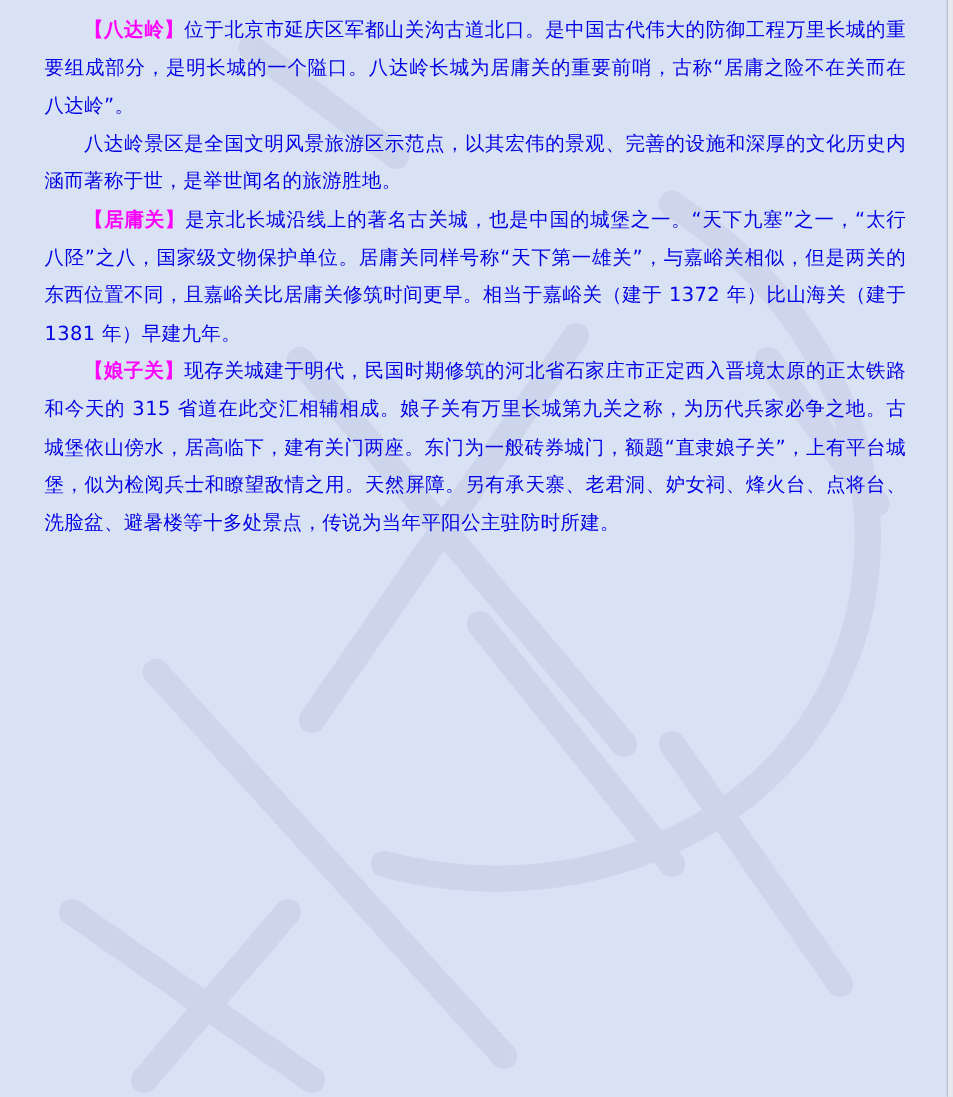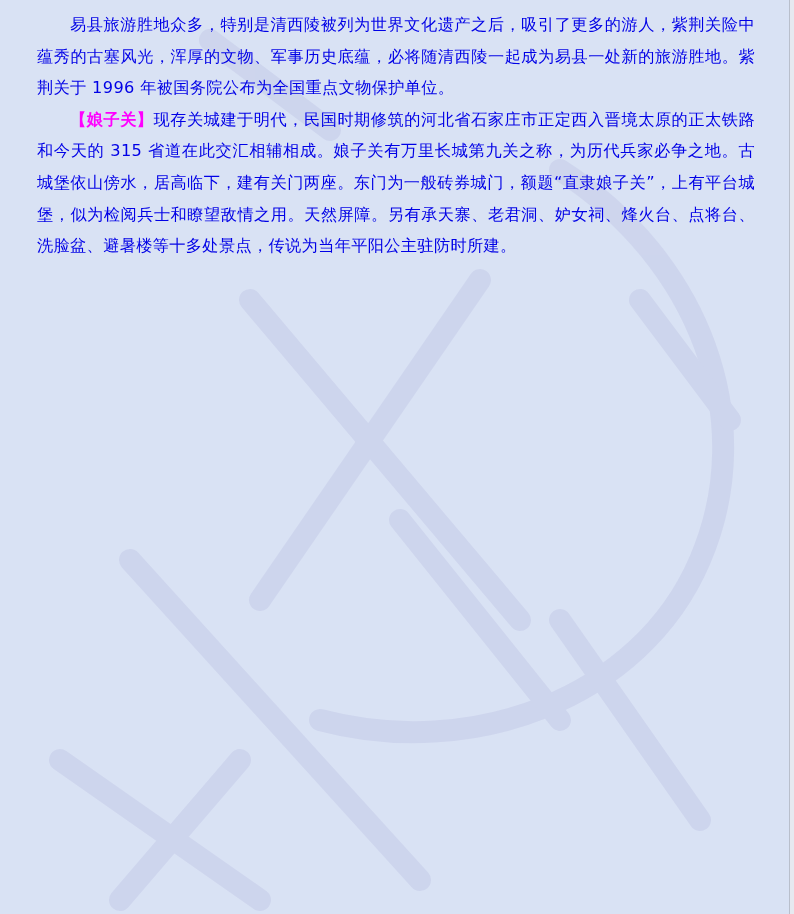--- a/index.html
+++ b/index.html
@@ -55,21 +55,23 @@
       <path d="M130 560 L 420 880"></path>
       <path d="M60 760 L 260 900"></path>
       <path d="M560 620 L 700 820"></path>
       <path d="M400 520 L 560 720"></path>
       <path d="M240 760 L 120 900"></path>
     </g>
   </svg>
 
   <div class="content">
 
+    <p><span class="hl">【八达岭】</span><span>位于北京市延庆区军都山关沟古道北口。是中国古代伟大的防御工程万里长城的重要组成部分，是明长城的一个隘口。八达岭长城为居庸关的重要前哨，古称“居庸之险不在关而在八达岭”。</span></p>
+    <p>八达岭景区是全国文明风景旅游区示范点，以其宏伟的景观、完善的设施和深厚的文化历史内涵而著称于世，是举世闻名的旅游胜地。</p>
 
+    <p><span class="hl">【居庸关】</span><span>是京北长城沿线上的著名古关城，也是中国的城堡之一。“天下九塞”之一，“太行八陉”之八，国家级文物保护单位。居庸关同样号称“天下第一雄关”，与嘉峪关相似，但是两关的东西位置不同，且嘉峪关比居庸关修筑时间更早。相当于嘉峪关（建于 1372 年）比山海关（建于 1381 年）早建九年。</span></p>
 
-    <p>易县旅游胜地众多，特别是清西陵被列为世界文化遗产之后，吸引了更多的游人，紫荆关险中蕴秀的古塞风光，浑厚的文物、军事历史底蕴，必将随清西陵一起成为易县一处新的旅游胜地。紫荆关于 1996 年被国务院公布为全国重点文物保护单位。</p>
 
 
     <p><span class="hl">【娘子关】</span><span>现存关城建于明代，民国时期修筑的河北省石家庄市正定西入晋境太原的正太铁路和今天的 315 省道在此交汇相辅相成。娘子关有万里长城第九关之称，为历代兵家必争之地。古城堡依山傍水，居高临下，建有关门两座。东门为一般砖券城门，额题“直隶娘子关”，上有平台城堡，似为检阅兵士和瞭望敌情之用。天然屏障。另有承天寨、老君洞、妒女祠、烽火台、点将台、洗脸盆、避暑楼等十多处景点，传说为当年平阳公主驻防时所建。</span></p>
   </div>
 </div>
 <div class="edge"></div>
 
 </body></html>

